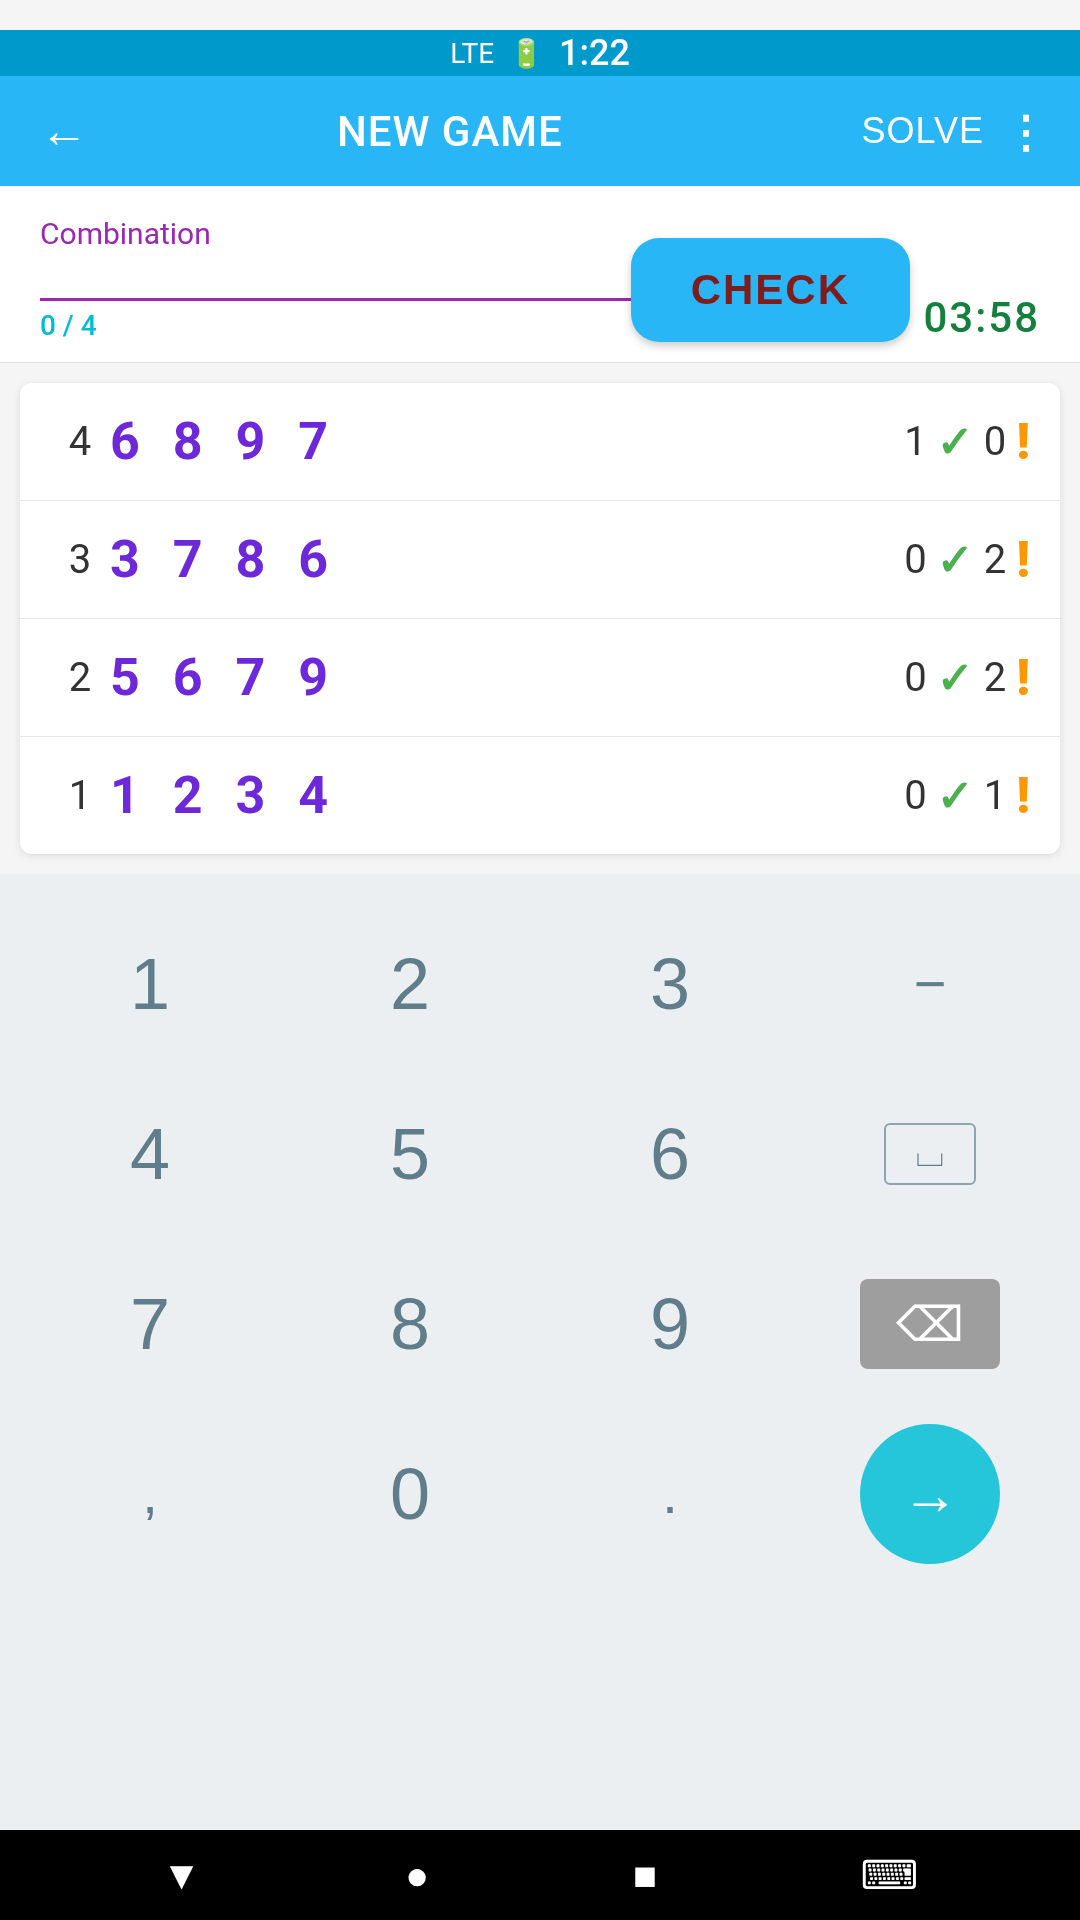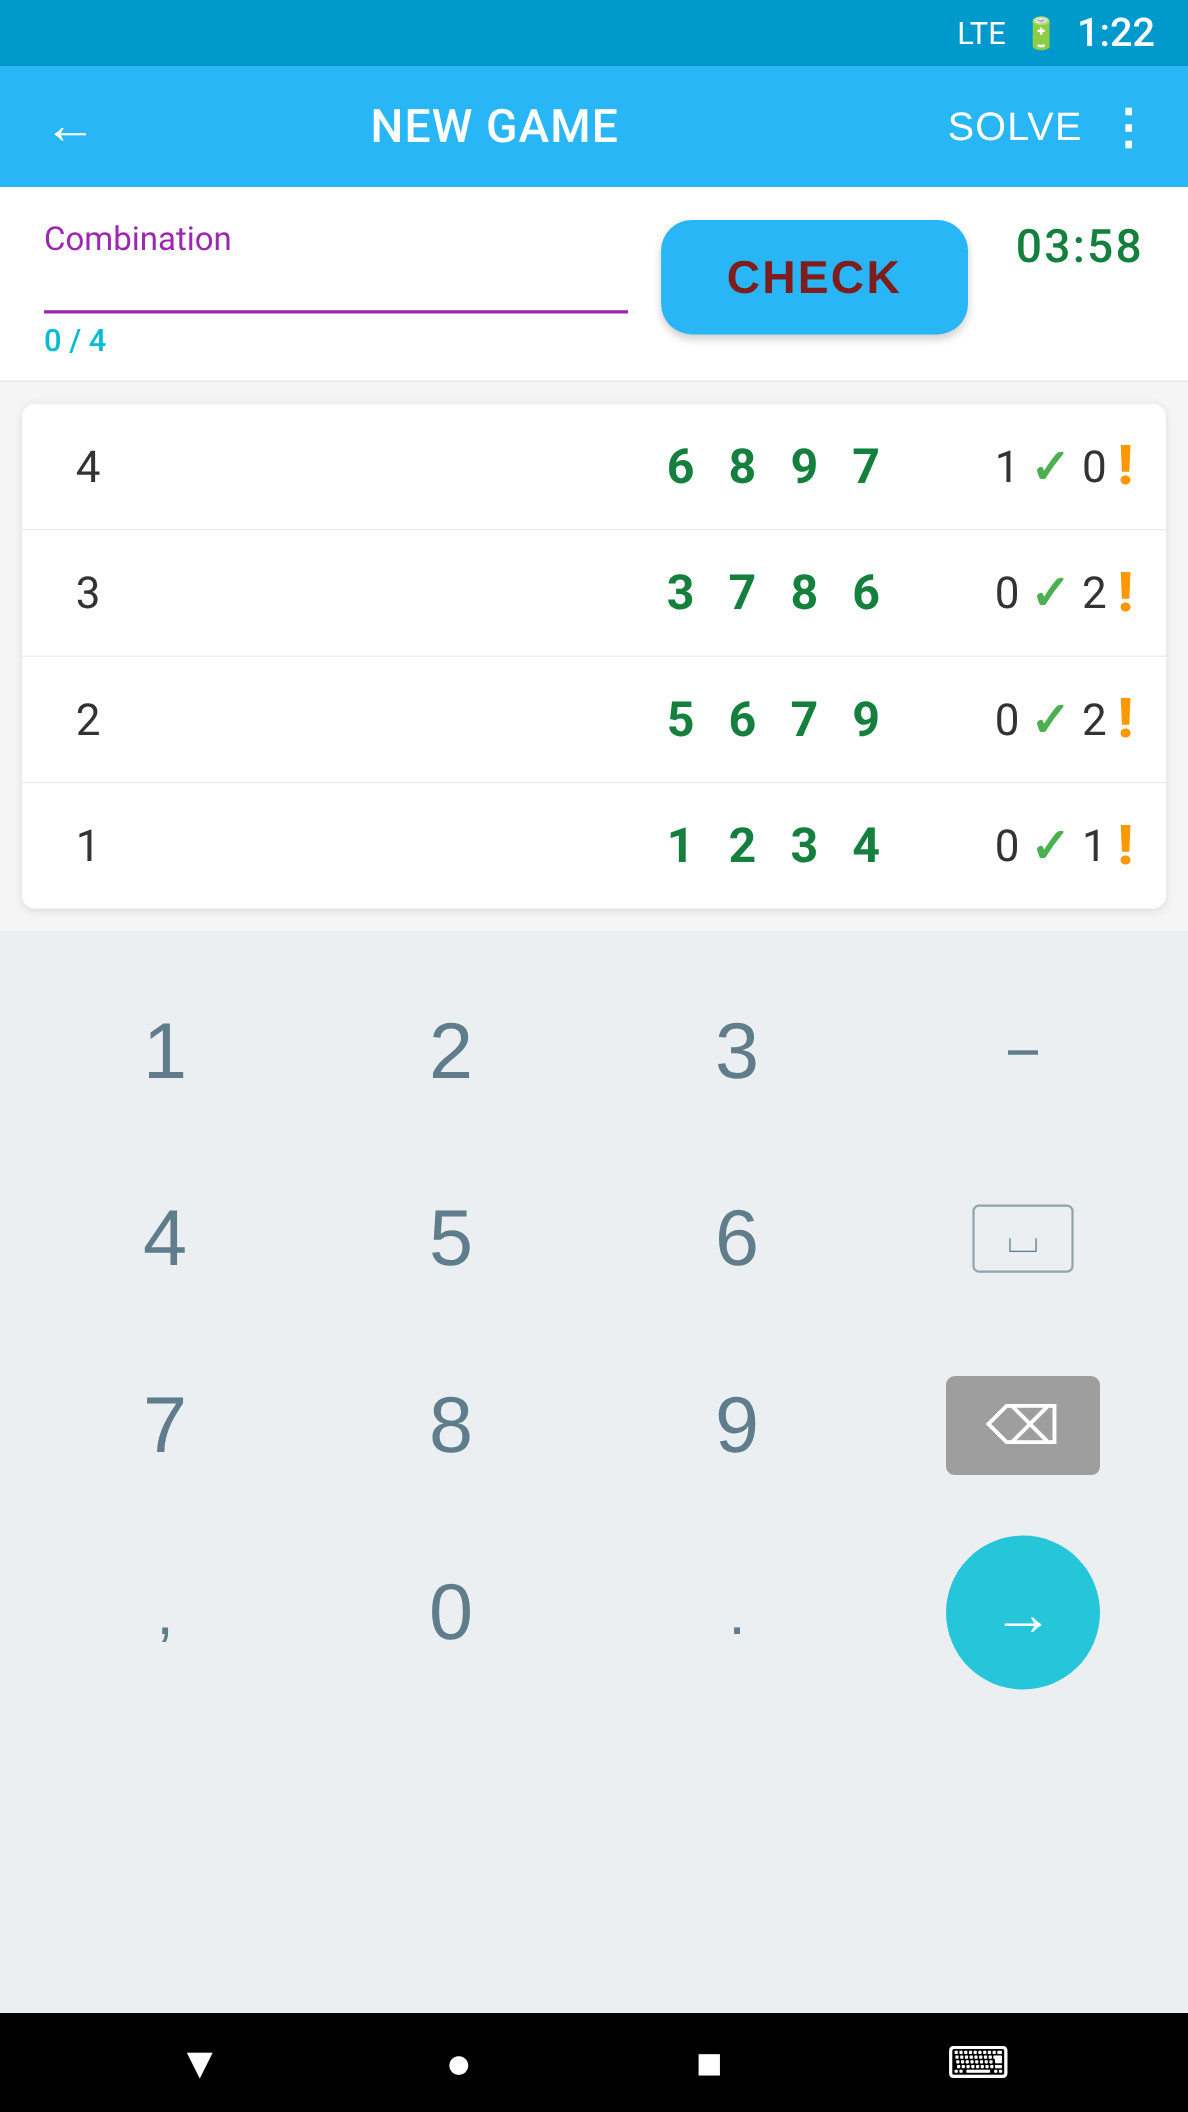--- a/index.html
+++ b/index.html
@@ -9,26 +9,27 @@
       min-height: 1920px;
       font-family: 'Roboto', Arial, sans-serif;
       background: #f5f5f5;
       display: flex;
       flex-direction: column;
     }
 
     
     .status-bar {
       background: #0099cc;
-      height: 60px;
-      display: flex;
-      align-items: center;
-      justify-content: flex-end;
+      height: 46px;
+      display: flex;
+      align-items: center;
+      justify-content: center;
       padding: 0 30px;
       gap: 20px;
+      margin-top: 30px;
     }
     .status-bar-icons {
       display: flex;
       align-items: center;
       gap: 15px;
     }
     .status-time {
       color: white;
       font-size: 36px;
       font-weight: 500;
@@ -83,22 +84,21 @@
       border: none;
       letter-spacing: 2px;
       font-weight: 900;
     }
 
     
     .game-section {
       background: white;
       padding: 30px 40px 20px 40px;
       display: flex;
-      align-items: flex-start;
-      gap: 30px;
+      align-items: flex-end;
       border-bottom: 1px solid #e0e0e0;
     }
     .combination-area {
       flex: 1;
       display: flex;
       flex-direction: column;
     }
     .combination-label {
       color: #9c27b0;
       font-size: 30px;
@@ -156,25 +156,25 @@
     }
     .guess-attempt {
       color: #333;
       font-size: 40px;
       font-weight: 400;
       width: 60px;
       text-align: center;
     }
     .guess-numbers {
       flex: 1;
-      color: #15803d;
-      font-size: 44px;
+      color: #6d28d9;
+      font-size: 52px;
       font-weight: 700;
       letter-spacing: 10px;
-      text-align: right;
+      text-align: left;
     }
     .guess-results {
       display: flex;
       align-items: center;
       gap: 10px;
       min-width: 220px;
       justify-content: flex-end;
     }
     .result-count {
       font-size: 40px;

